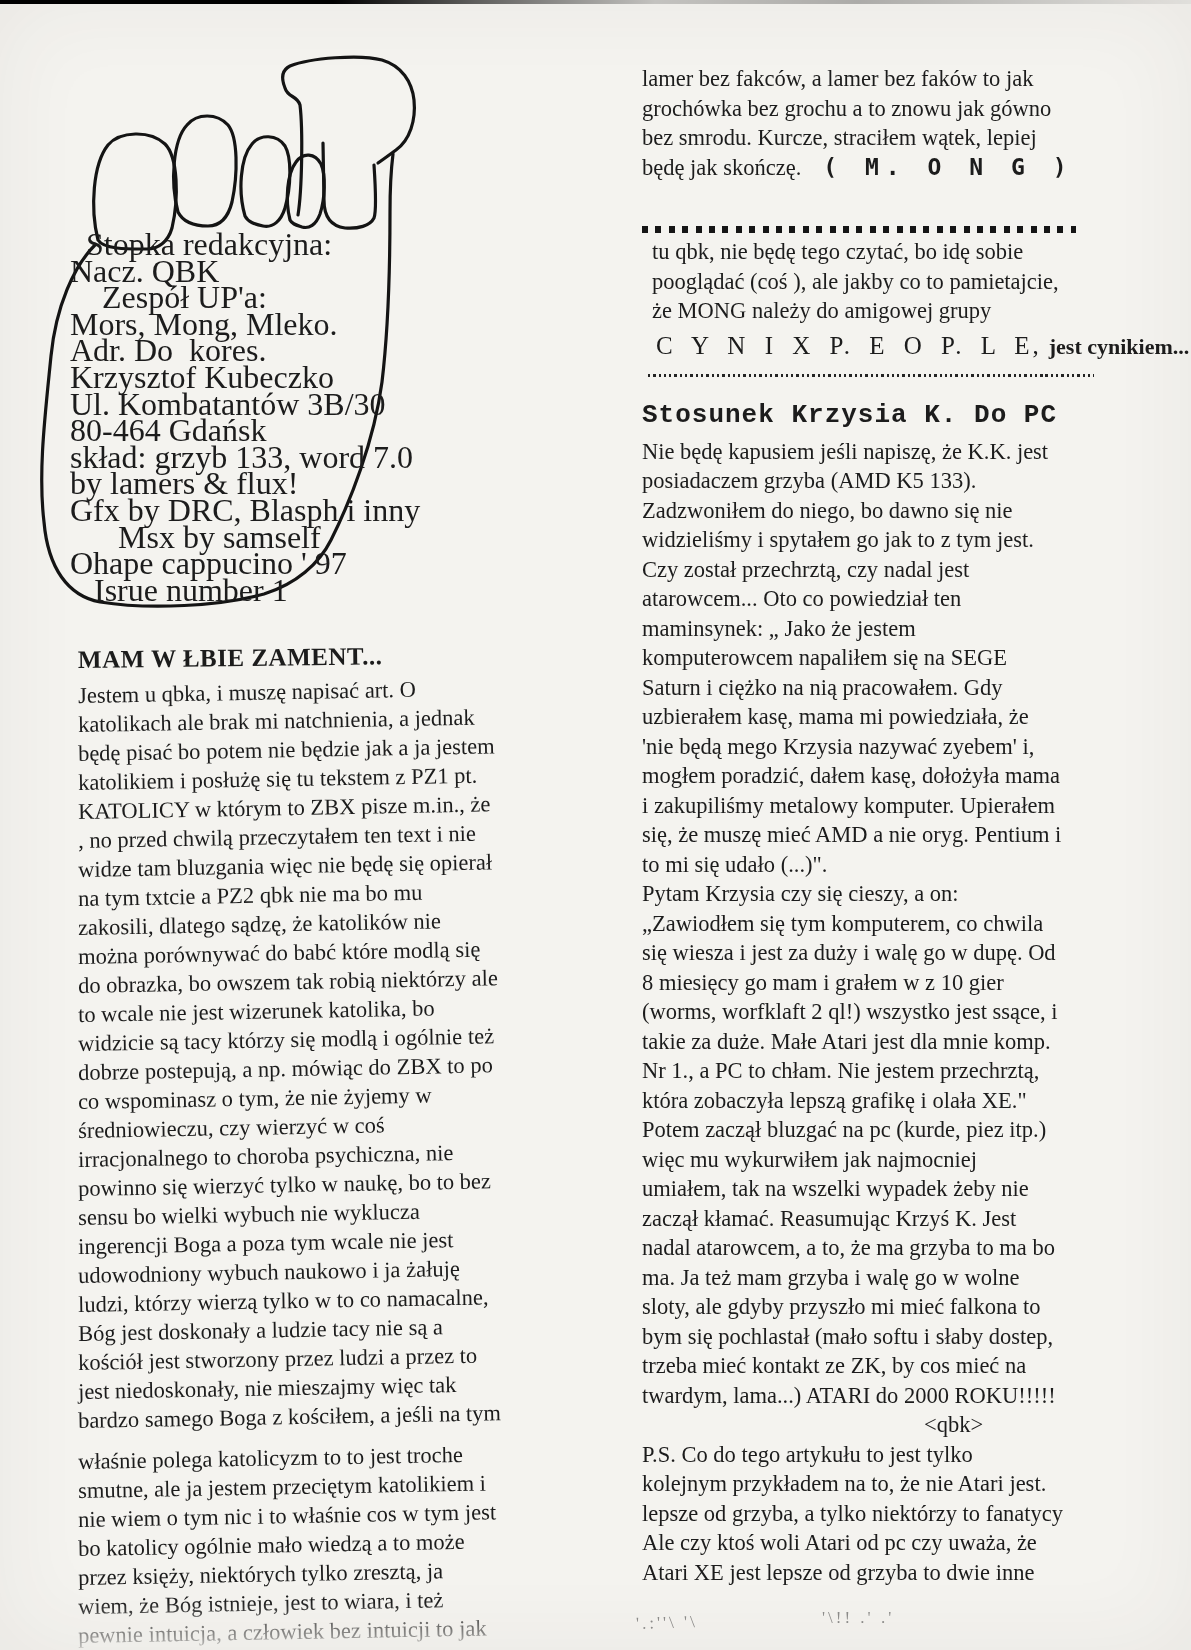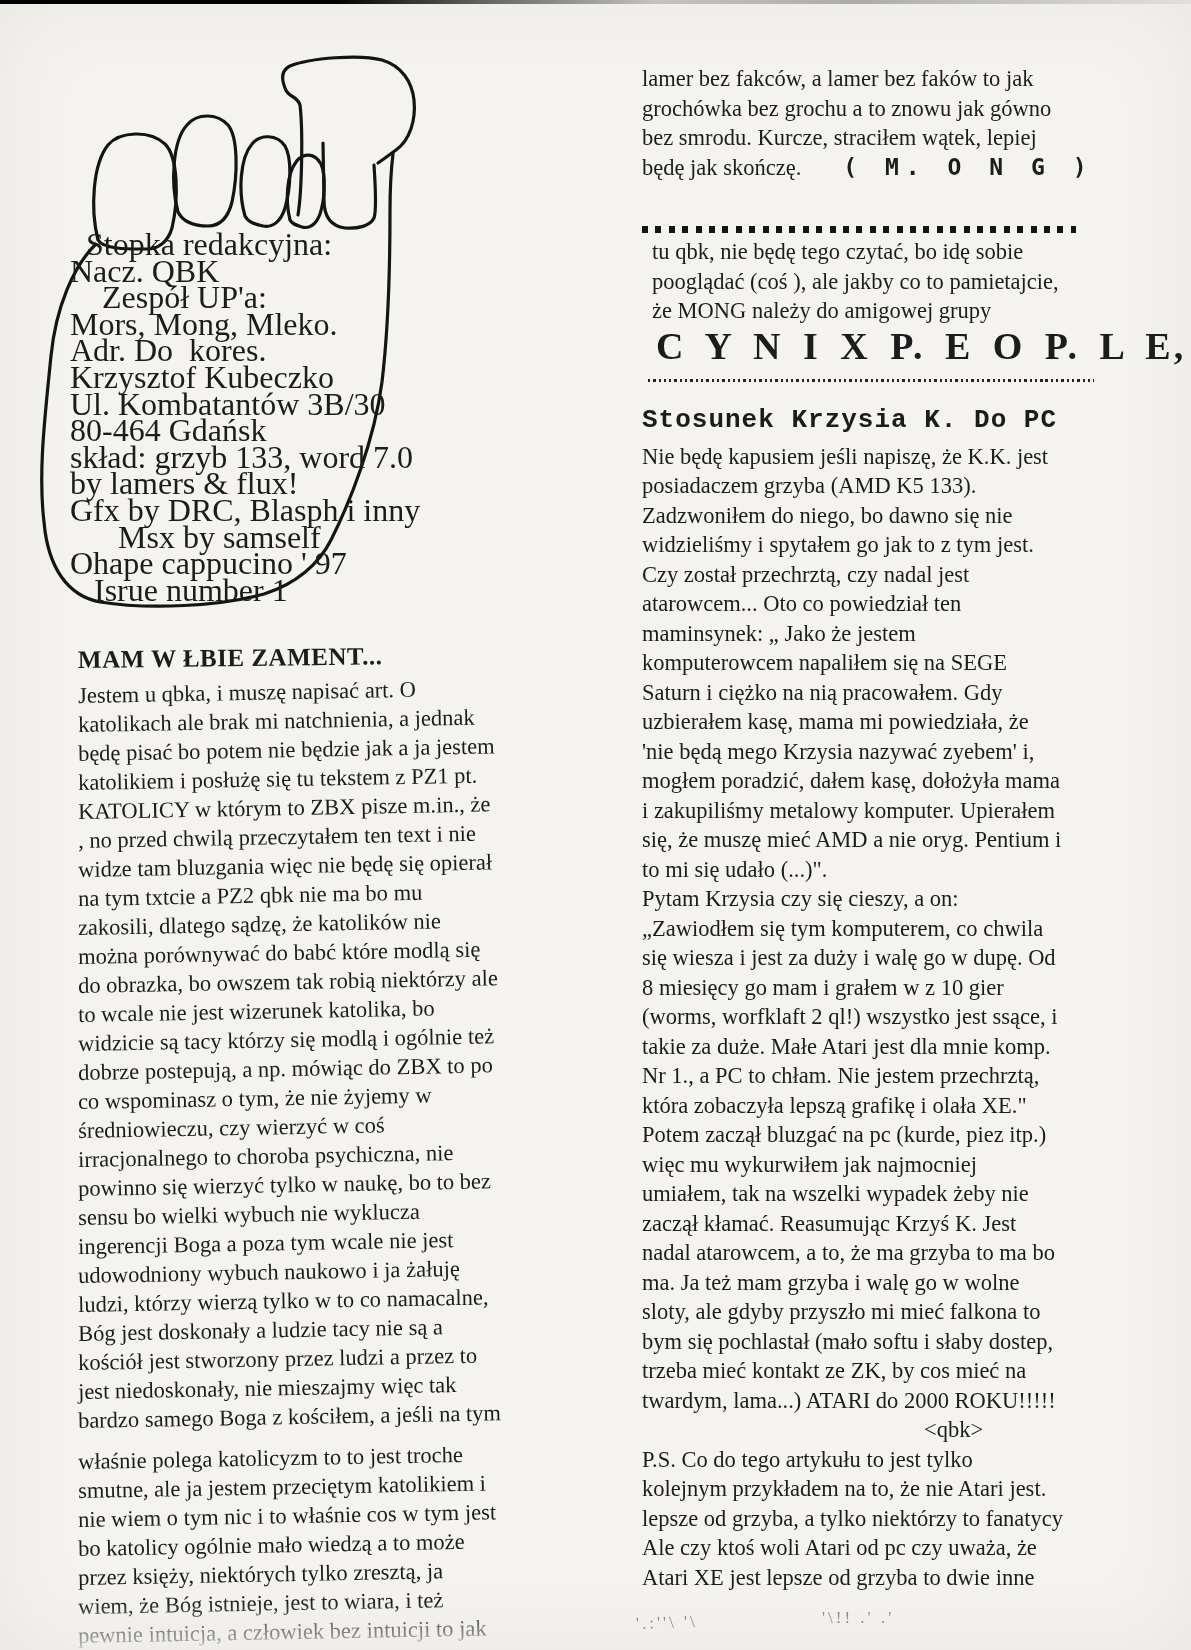--- a/index.html
+++ b/index.html
@@ -43,29 +43,29 @@
     mask-image:linear-gradient(to bottom,#000 76%,rgba(0,0,0,.45) 93%,rgba(0,0,0,.18) 100%);
   }
 
   
   .col-right {
     position:absolute; left:642px; top:64px; width:445px;
     font-size:22.5px; line-height:29.5px;
   }
   .mong {
     font-family:"DejaVu Sans Mono","Liberation Mono",monospace;
-    font-weight:bold; font-size:23px; letter-spacing:7px; margin-left:42px;
+    font-weight:bold; font-size:23px; letter-spacing:7px; margin-left:22px;
   }
   .divider-bold {
     height:7px; width:434px; margin-top:44px;
     background:repeating-linear-gradient(90deg,#151515 0 6px,transparent 6px 13.4px);
   }
   .note { margin-top:4px; padding-left:10px; }
   .cynix-line { margin-top:2px; padding-left:14px; line-height:36px; }
-  .cynix-name { font-weight:bold; font-size:38px; letter-spacing:3px; word-spacing:7px; }
+  .cynix-name { font-weight:normal; font-size:25px; letter-spacing:3px; word-spacing:7px; }
   .cynix-suffix { font-weight:bold; font-size:22px; margin-left:7px; }
   .divider-fine {
     height:3px; width:446px; margin-left:6px; margin-top:9px;
     background:repeating-linear-gradient(90deg,#232323 0 2.3px,transparent 2.3px 5.3px);
   }
   .rhead {
     margin-top:22px; font-family:"Liberation Mono","DejaVu Sans Mono",monospace;
     font-weight:bold; font-size:26px; letter-spacing:1px; line-height:32px;
   }
   .article { margin-top:6px; }

